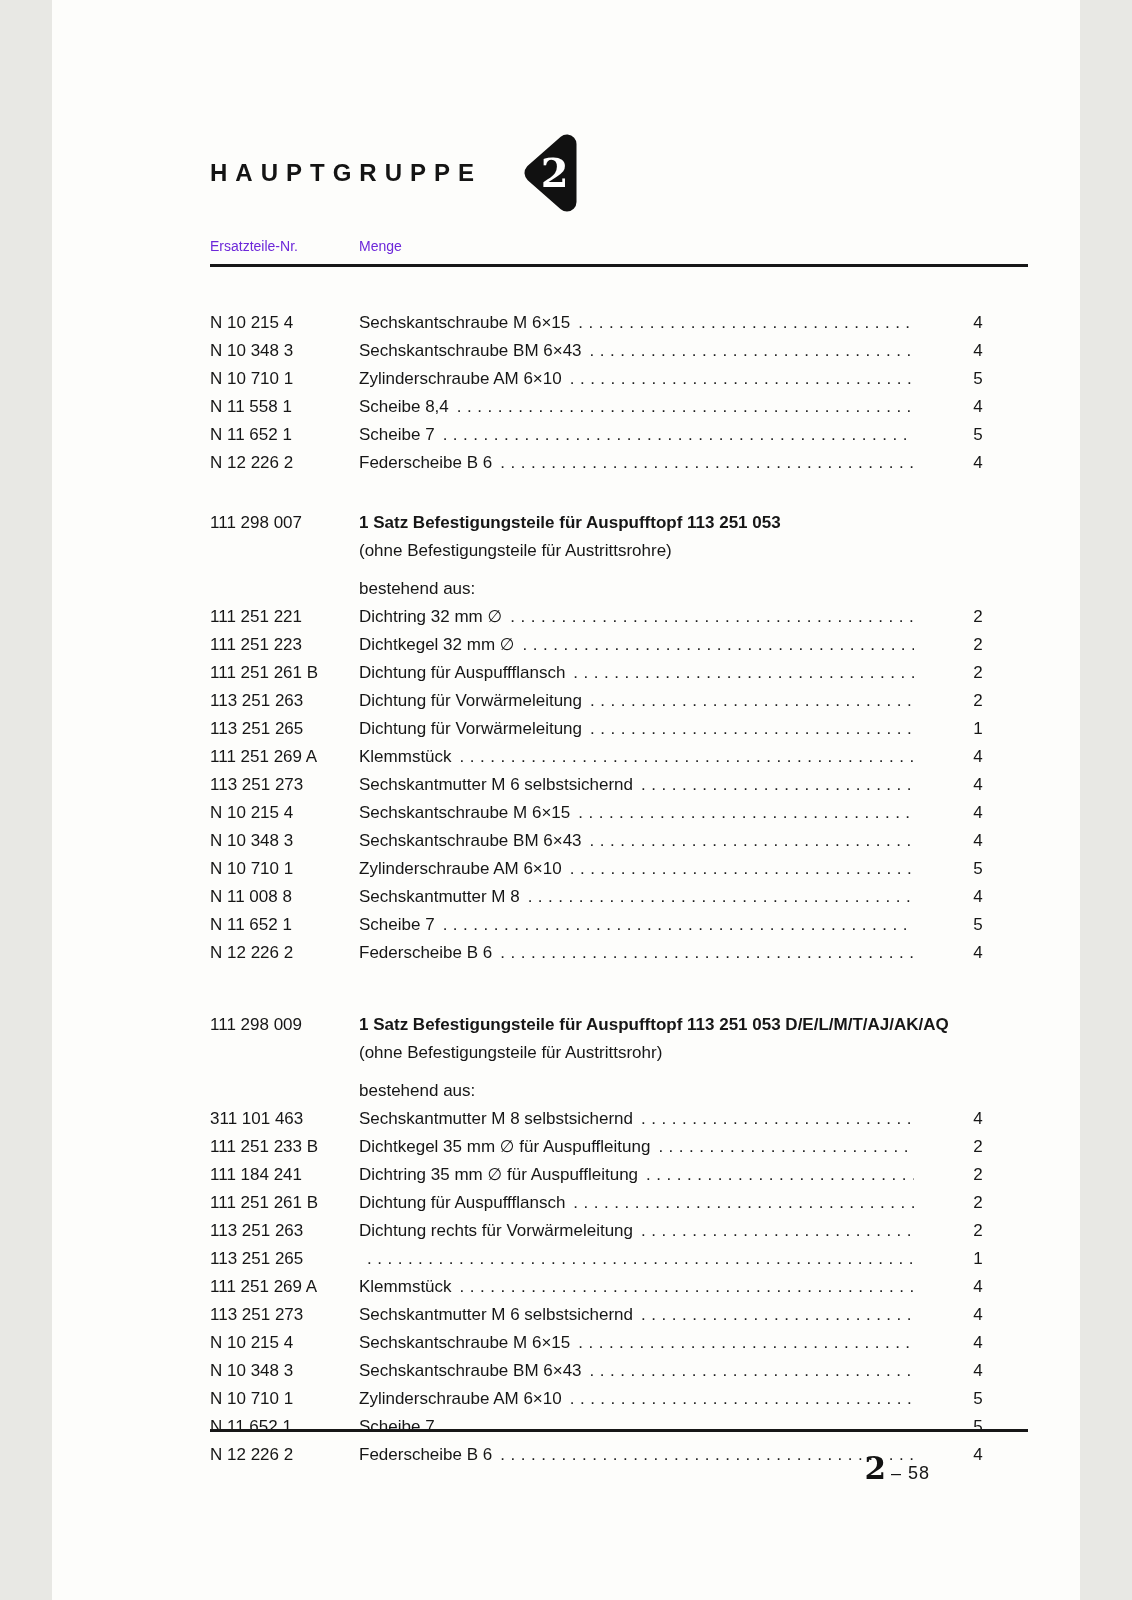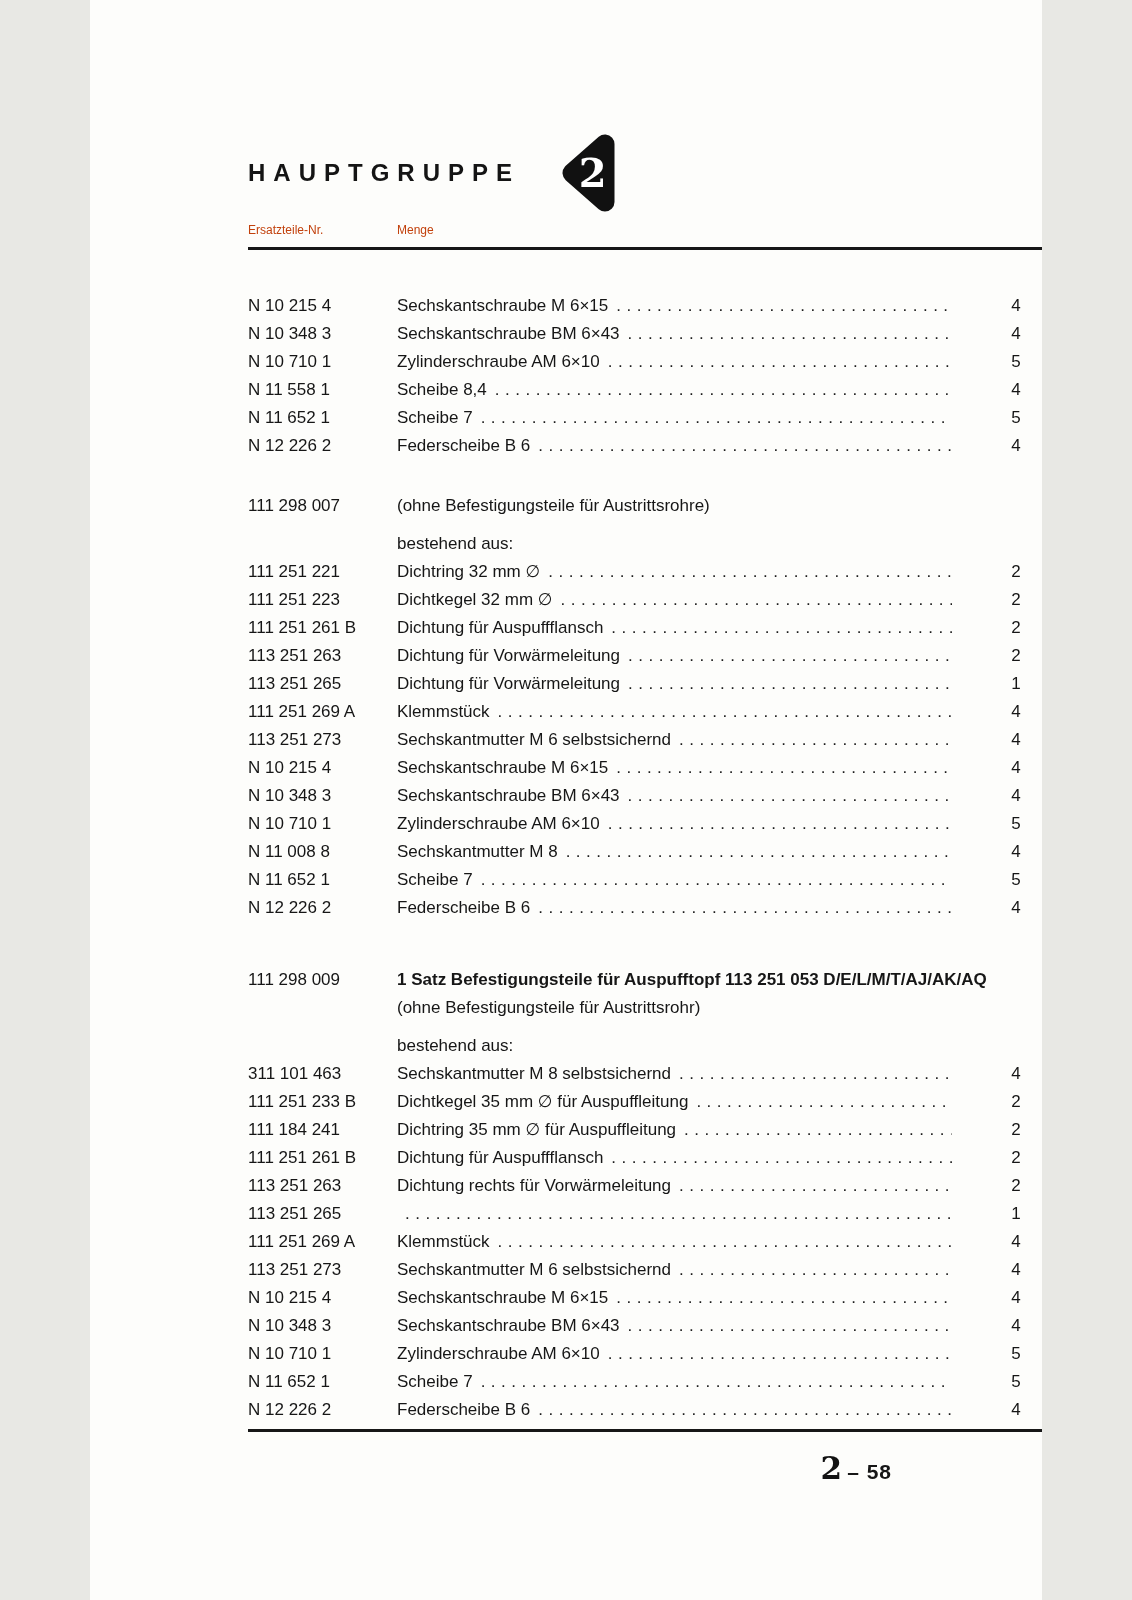--- a/index.html
+++ b/index.html
@@ -1,18 +1,18 @@
 <!DOCTYPE html>
 <html><head>
 <meta charset="utf-8">
 <style>
   html,body{margin:0;padding:0;background:#e8e8e4;}
   .page{
     position:relative;
-    width:952px;height:1600px;
+    width:1028px;height:1600px;
     margin:0 auto;
     background:#fdfdfb;
     font-family:"Liberation Sans","DejaVu Sans",sans-serif;
     color:#161616;
     overflow:hidden;
   }
   .content{position:absolute;left:158px;top:0;width:818px;}
 
   
   .masthead{display:flex;align-items:center;margin-top:134px;height:78px;}
@@ -21,21 +21,21 @@
     color:#141414;
   }
   .badge{margin-left:38px;width:62px;height:78px;flex:none;position:relative;}
   .badge svg{display:block;}
   .badge .num{
     position:absolute;top:50%;left:56%;transform:translate(-50%,-52%);
     color:#fff;font-size:40px;font-weight:bold;font-family:"DejaVu Serif",serif;
   }
 
   
-  .colhead{display:flex;margin-top:11px;font-size:12px;color:#c2410c;}
+  .colhead{display:flex;margin-top:26px;font-size:14px;color:#6d28d9;}
   .colhead .c-part{width:149px;flex:none;}
   .colhead .c-name{flex:1;padding-left:166px;}
   .colhead .c-qty{width:100px;flex:none;}
   .rule{border:none;border-top:3px solid #171717;margin:10px 0 0 0;}
 
   
   .tbody{margin-top:42px;font-size:17px;}
   .row{display:flex;line-height:28px;align-items:flex-end;}
   .row .part{width:149px;flex:none;white-space:nowrap;}
   .row .name{flex:none;white-space:nowrap;}
@@ -56,21 +56,21 @@
   .gap-block{margin-top:32px;}
   .gap-block2{margin-top:44px;}
 
   
   .bottom-rule{position:absolute;left:158px;width:818px;top:1429px;border:none;border-top:3px solid #171717;margin:0;}
   .footer{
     position:absolute;right:150px;top:1450px;
     display:flex;align-items:baseline;
   }
   .footer .pg-major{font-family:"DejaVu Serif",serif;font-size:31px;font-weight:bold;color:#121212;}
-  .footer .pg-minor{font-size:21px;font-weight:bold;margin-left:5px;letter-spacing:1px;}
+  .footer .pg-minor{font-size:18px;font-weight:normal;margin-left:5px;letter-spacing:1px;}
 </style>
 </head>
 <body>
 
 <div class="page">
   <div class="content">
 
     <div class="masthead">
       <h1>HAUPTGRUPPE</h1>
       <div class="badge">
@@ -121,20 +121,21 @@
         </div>
         <div class="row">
           <span class="part">N 12 226 2</span>
           <span class="name">Federscheibe B 6</span>
           <span class="dots"></span>
           <span class="qty">4</span>
         </div>
         <div class="group-head gap-block">
           <span class="part">111 298 007</span>
           <div class="titles">
+            <div class="g-title">1 Satz Befestigungsteile für Auspufftopf 113 251 053</div>
             <div class="g-sub">(ohne Befestigungsteile für Austrittsrohre)</div>
             <div class="g-lead">bestehend aus:</div>
           </div>
         </div>
         <div class="row">
           <span class="part">111 251 221</span>
           <span class="name">Dichtring 32 mm ∅</span>
           <span class="dots"></span>
           <span class="qty">2</span>
         </div>

